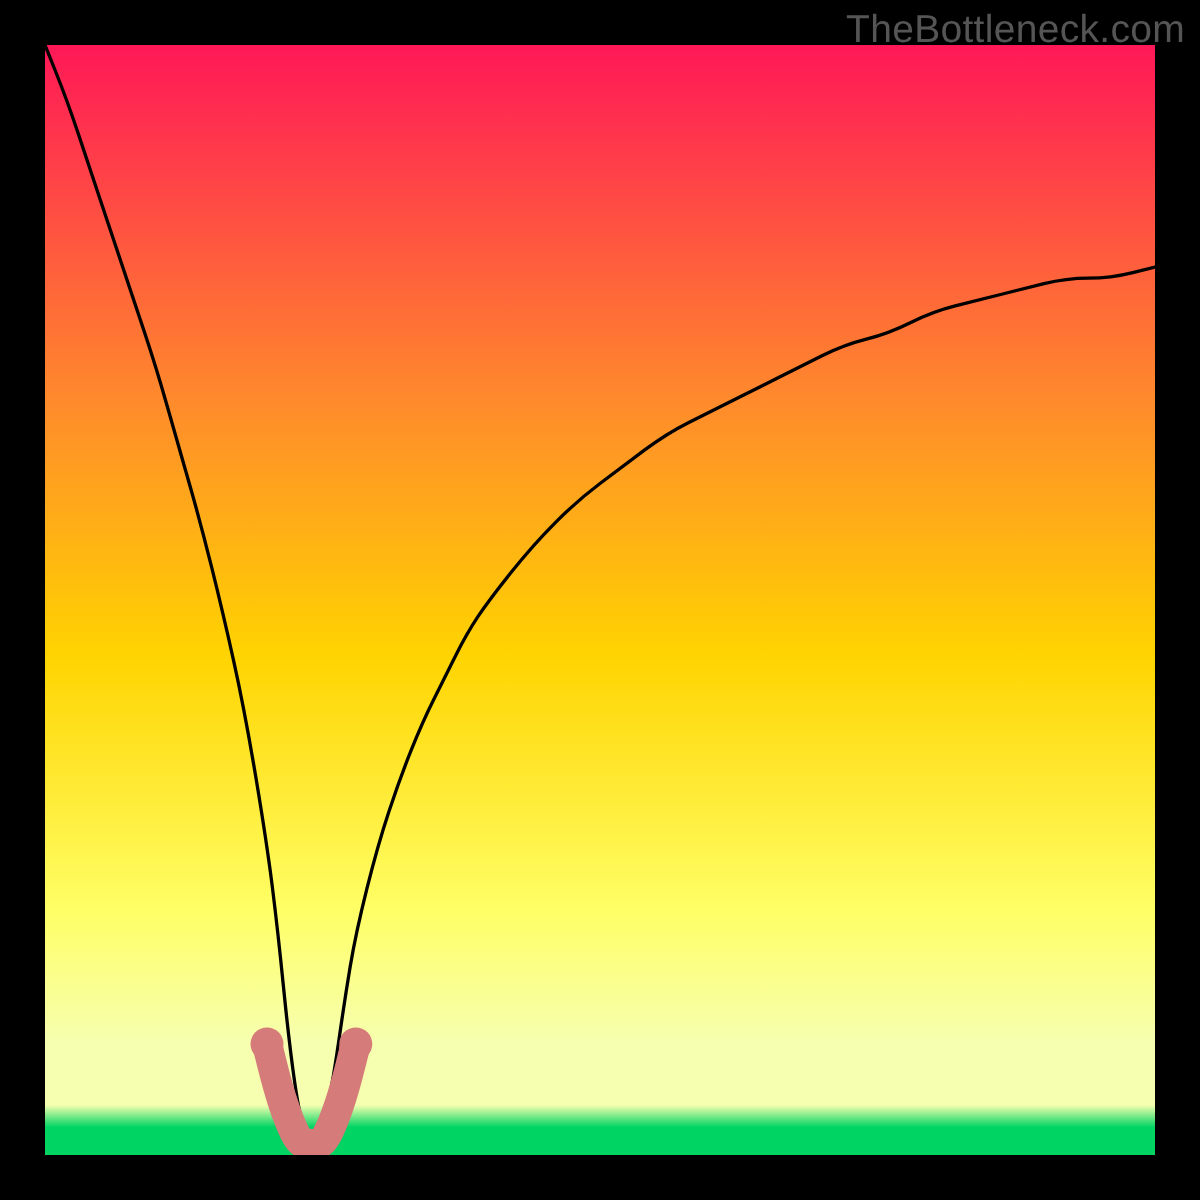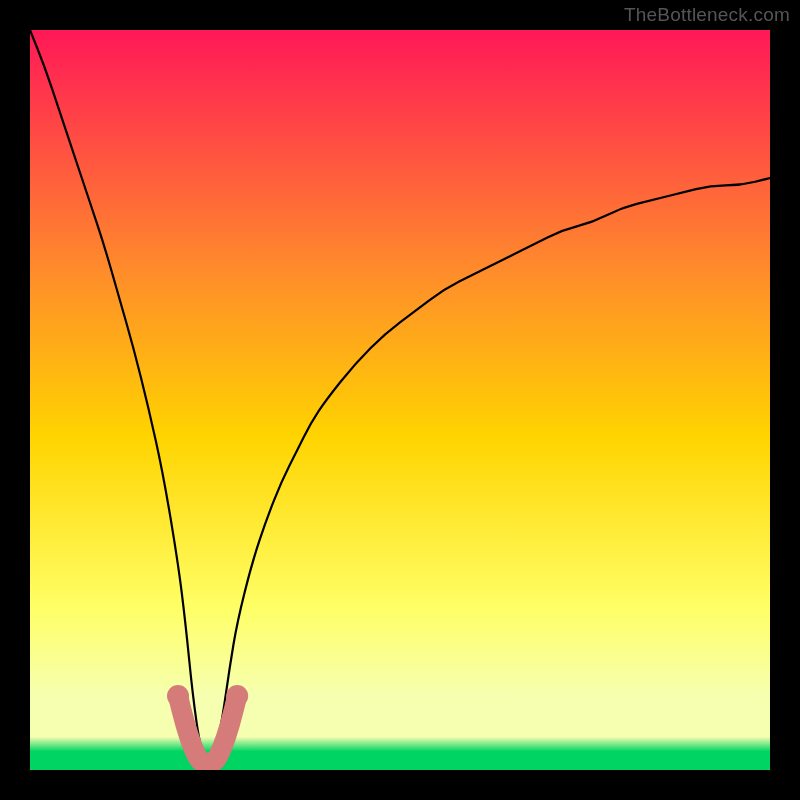--- a/index.html
+++ b/index.html
@@ -15,21 +15,21 @@
     position: relative;
     width: 800px;
     height: 800px;
     background: #000;
   }
   .watermark {
     position: absolute;
     top: 4px;
     right: 10px;
     color: #555;
-    font-size: 19px;
+    font-size: 26px;
     font-weight: 500;
     z-index: 5;
     letter-spacing: 0.2px;
   }
   .plot {
     position: absolute;
     left: 30px;
     top: 30px;
     width: 740px;
     height: 740px;

